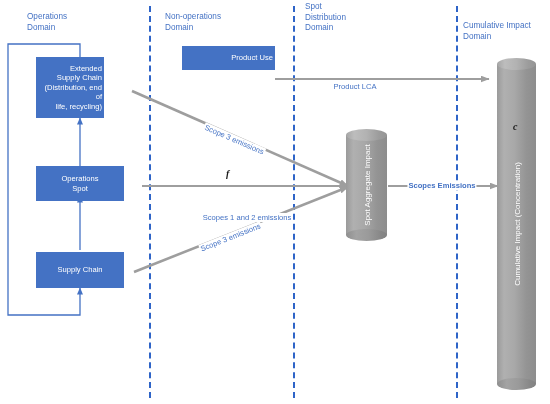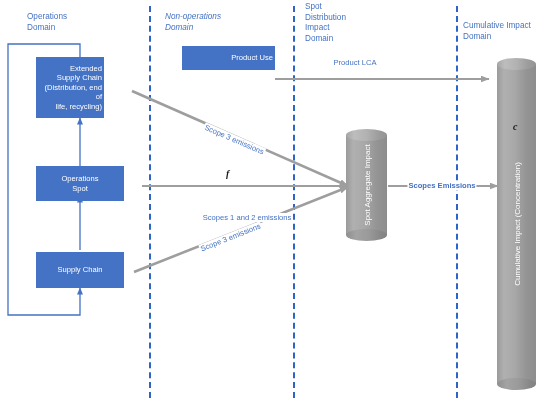--- a/index.html
+++ b/index.html
@@ -88,29 +88,28 @@
 
   <div class="divider" style="left:149px;"></div>
   <div class="divider" style="left:293px;"></div>
   <div class="divider" style="left:456px;"></div>
 
   <div class="domain-title" style="left:27px;top:12px;width:110px;">
     <div>Operations</div>
     <div>Domain</div>
   </div>
 
-  <div class="domain-title" style="left:165px;top:12px;width:122px;font-style:italic;">
+  <div class="domain-title" style="left:165px;top:12px;width:122px;">
     <div>Non-operations</div>
     <div>Domain</div>
   </div>
 
   <div class="domain-title" style="left:305px;top:2px;width:140px;">
     <div>Spot</div>
     <div>Distribution</div>
-    <div>Impact</div>
     <div>Domain</div>
   </div>
 
   <div class="domain-title" style="left:463px;top:12px;width:86px;margin-top:9px;">
     <div>Cumulative Impact</div>
     <div>Domain</div>
   </div>
 
   <svg class="overlay" viewBox="0 0 550 404">
     <defs>
@@ -190,21 +189,21 @@
     <div class="body"></div>
     <div class="top"></div>
     <div class="bot"></div>
     <div class="lbl">Cumulative Impact (Concentration)</div>
   </div>
 
   <div class="var-sym" style="left:513px;top:121px;">c</div>
 
   <div class="var-sym" style="left:226px;top:168px;">f</div>
 
-  <div class="edge-lbl" style="left:355px;top:58px;transform:translateX(-50%);">Product LCA</div>
+  <div class="edge-lbl" style="left:355px;top:82px;transform:translateX(-50%);">Product LCA</div>
 
   <div class="edge-lbl rot-down" style="left:204px;top:122px;transform:rotate(23.5deg);">Scope 3 emissions</div>
 
   <div class="edge-lbl" style="left:247px;top:181px;transform:translateX(-50%);margin-top:32px;">Scopes 1 and 2 emissions</div>
 
   <div class="edge-lbl rot-up" style="left:200px;top:245px;transform:rotate(-21.5deg);">Scope 3 emissions</div>
 
   <div class="edge-lbl" style="left:442px;top:181px;transform:translateX(-50%);font-weight:bold;">Scopes Emissions</div>
 
 </div>

